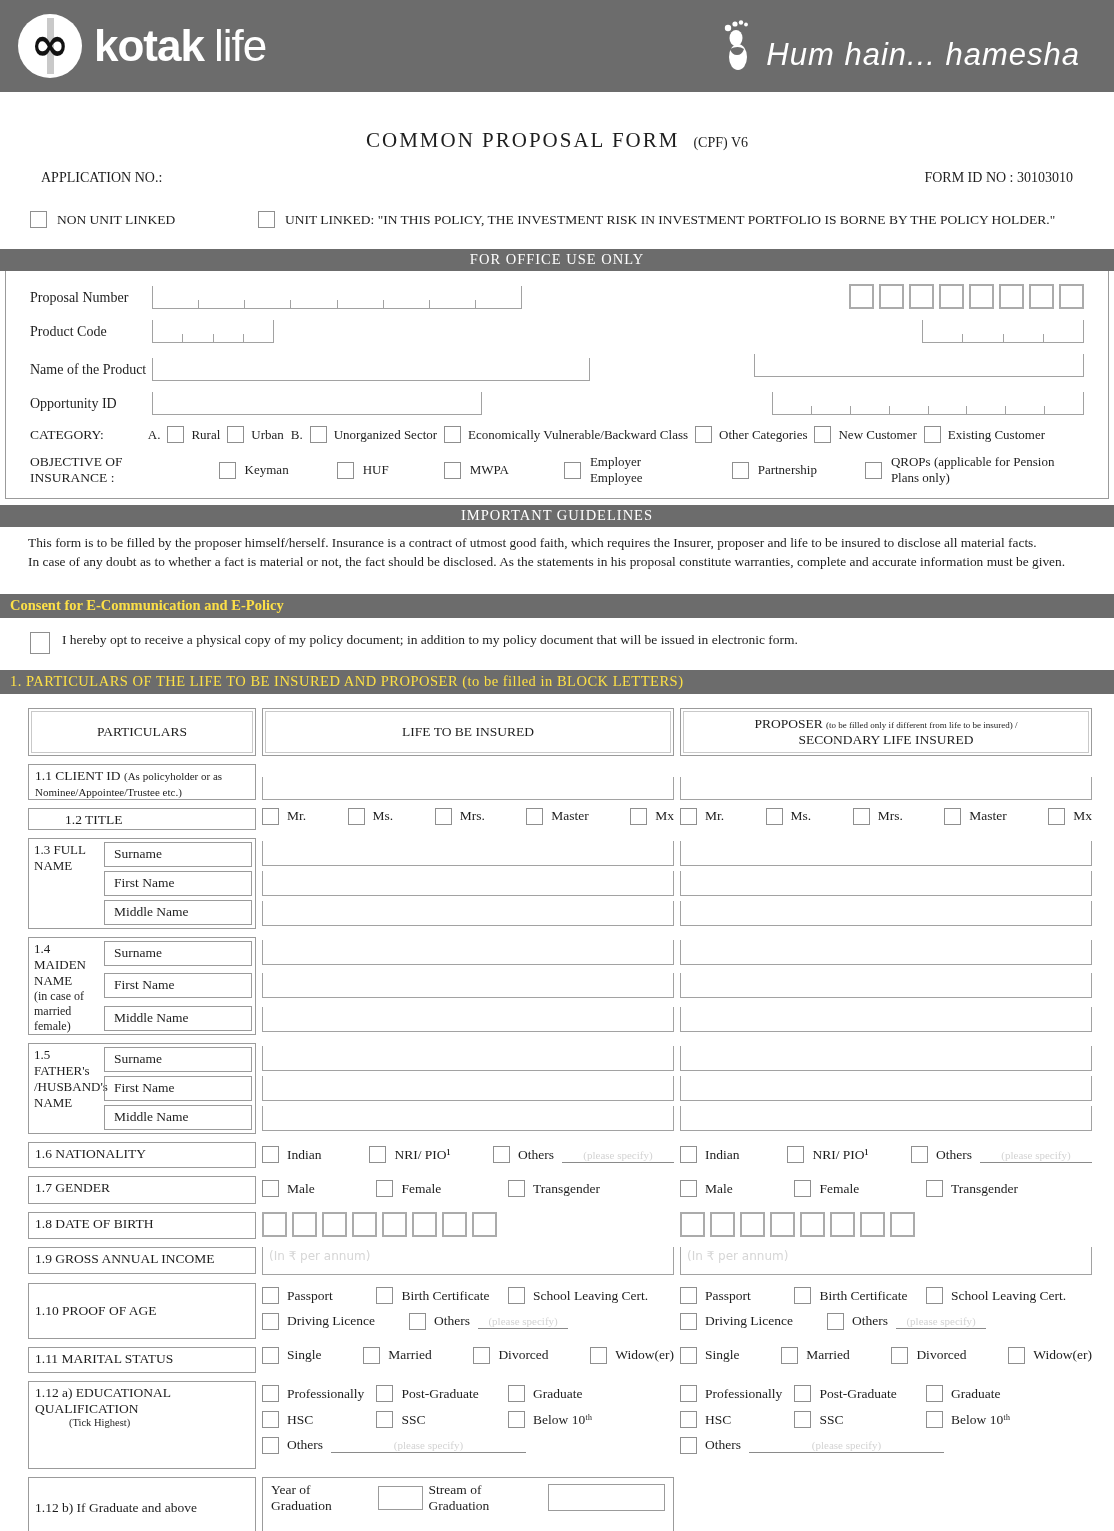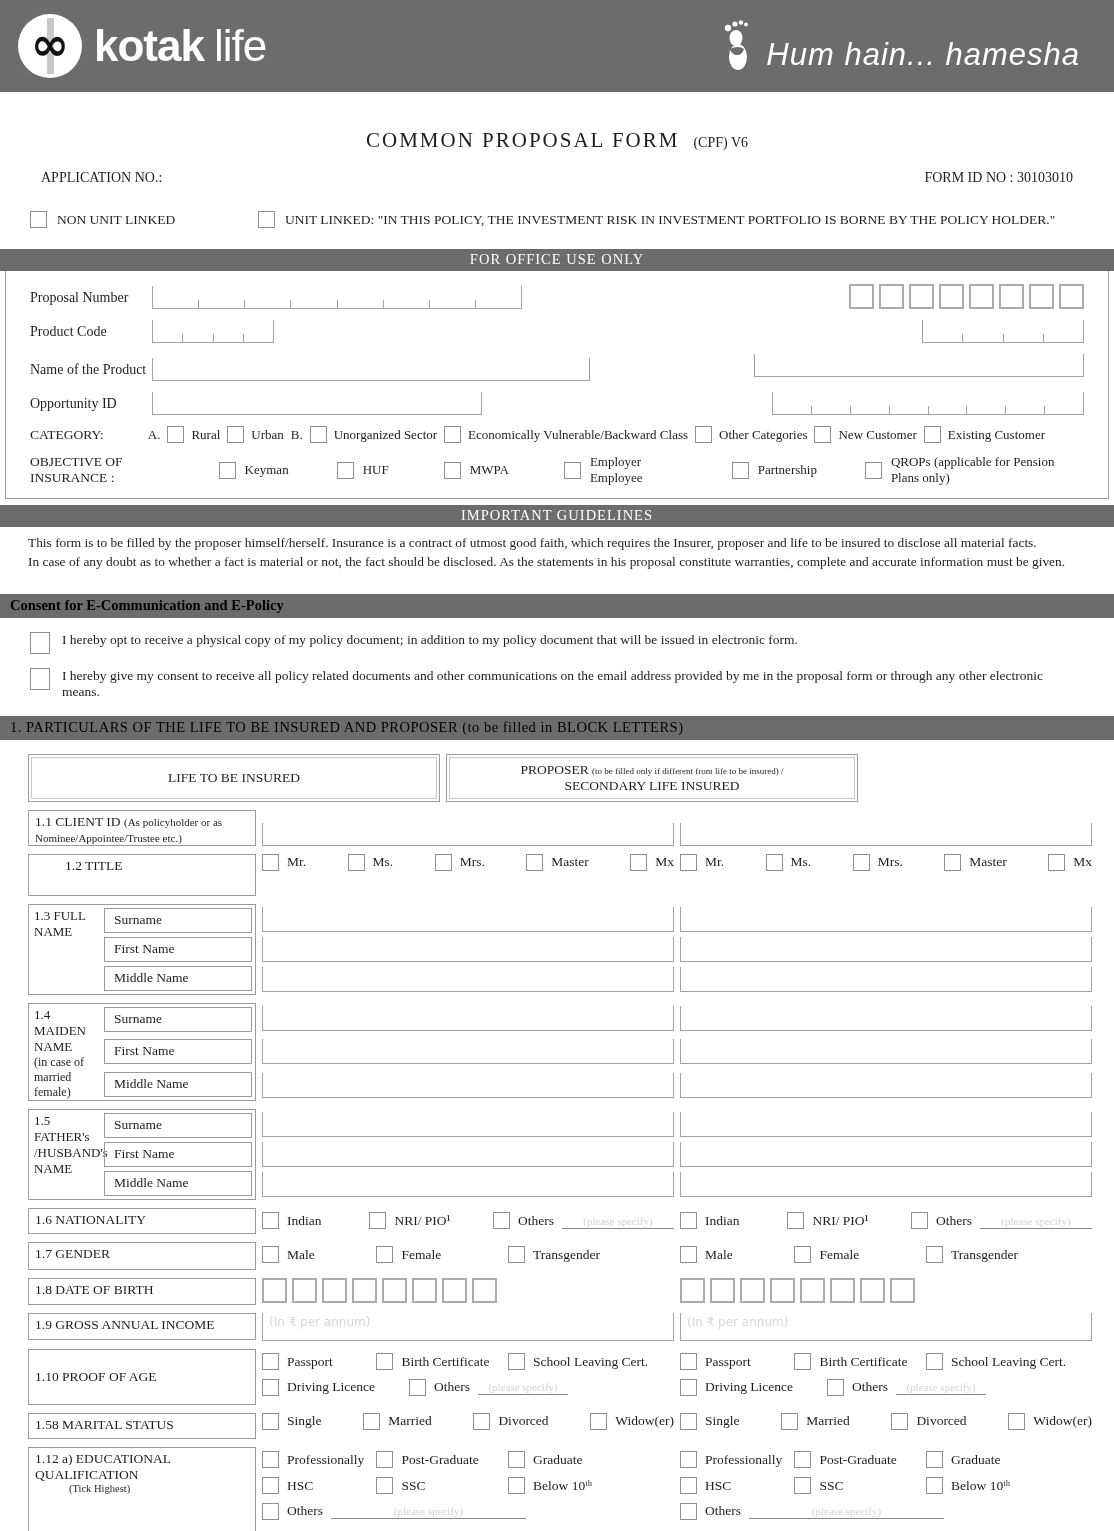--- a/index.html
+++ b/index.html
@@ -29,21 +29,21 @@
   .meta-row { display:flex; justify-content:space-between; padding:0 41px; margin-top:17px; font-size:14px; }
 
   .linkage { display:flex; align-items:flex-start; padding:0 30px; margin-top:25px; font-size:13.5px; gap:10px;}
   .linkage .item1 { width:218px; display:flex; gap:10px; align-items:center;}
   .linkage .item2 { display:flex; gap:10px; align-items:center; flex:1;}
 
   
   .cb { width:17px; height:17px; border:1px solid #8f8f8f; background:#fff; flex:0 0 auto; display:inline-block; }
   .band { background:#6c6c6c; color:#fff; text-align:center; font-size:14.5px;
           letter-spacing:1px; padding:2px 0 3px; margin-top:0; }
-  .bandL { background:#6c6c6c; color:#000000; text-align:left; font-weight:bold;
+  .bandL { background:#6c6c6c; color:#fde047; text-align:left; font-weight:bold;
            font-size:14.5px; padding:3px 0 4px 10px; }
   .binput { border:1px solid #a2a2a2; border-top:none; height:23px; position:relative; }
   .comb { display:flex; border:1px solid #a2a2a2; border-top:none; height:23px; align-items:flex-end; }
   .comb i { flex:1; height:8px; border-right:1px solid #a2a2a2; }
   .comb i:last-child { border-right:none; }
   .sq { width:25px; height:25px; border:2px solid #ababab; background:#fff; }
   .sqrow { display:flex; gap:5px; }
   .opt { display:inline-flex; align-items:center; gap:8px; font-size:13.5px; white-space:nowrap; }
   .uline { display:inline-block; border-bottom:1px solid #8a8a8a; min-width:112px; height:16px;
            color:#d3d3d3; font-size:11px; text-align:center; line-height:16px; }
@@ -259,30 +259,27 @@
   <div class="guide-text">
     <div>This form is to be filled by the proposer himself/herself. Insurance is a contract of utmost good faith, which requires the Insurer, proposer and life to be insured to disclose all material facts.</div>
     <div>In case of any doubt as to whether a fact is material or not, the fact should be disclosed. As the statements in his proposal constitute warranties, complete and accurate information must be given.</div>
   </div>
 
   <div class="bandL" style="margin-top:22px;">Consent for E-Communication and E-Policy</div>
   <div class="consent-item">
     <span class="cb"></span>
     <span>I hereby opt to receive a physical copy of my policy document; in addition to my policy document that will be issued in electronic form.</span>
   </div>
-  <div class="consent-item">
-    <span class="cb"></span>
-    <span>I hereby give my consent to receive all policy related documents and other communications on the email address provided by me in the proposal form or through any other electronic means.</span>
-  </div>
 
   <div class="bandL" style="margin-top:16px; font-weight:normal; letter-spacing:0.5px;">1. PARTICULARS OF THE LIFE TO BE INSURED AND PROPOSER (to be filled in BLOCK LETTERS)</div>
 
   <div class="tbl">
 
     <div class="trow">
+      <div class="lblbox hdrbox" style="width:228px;">PARTICULARS</div>
       <div class="colm hdrbox">LIFE TO BE INSURED</div>
       <div class="colr hdrbox">
         <div><span>PROPOSER</span> <span class="smallcap">(to be filled only if different from life to be insured) /</span></div>
         <div>SECONDARY LIFE INSURED</div>
       </div>
     </div>
 
     <div class="trow">
       <div class="lblbox" style="height:36px;">
         <span>1.1 CLIENT ID</span>
@@ -290,21 +287,21 @@
       </div>
       <div class="colm" style="display:flex; align-items:flex-end;">
           <div class="binput" style="width:100%;"></div>
         </div>
       <div class="colr" style="display:flex; align-items:flex-end;">
           <div class="binput" style="width:100%;"></div>
         </div>
     </div>
 
     <div class="trow">
-      <div class="lblbox" style="height:42px;padding-left:36px;">1.2 TITLE</div>
+      <div class="lblbox" style="height:22px;padding-left:36px;">1.2 TITLE</div>
       <div class="colm optrow">
         <span class="opt">
             <span class="cb"></span>
             <span>Mr.</span>
           </span>
         <span class="opt">
             <span class="cb"></span>
             <span>Ms.</span>
           </span>
         <span class="opt">
@@ -570,21 +567,21 @@
           <span class="opt" style="margin-left:26px;">
               <span class="cb"></span>
               <span>Others</span>
               <span class="uline" style="min-width:90px;">(please specify)</span>
             </span>
         </div>
       </div>
     </div>
 
     <div class="trow">
-      <div class="lblbox" style="height:26px;">1.58 MARITAL STATUS</div>
+      <div class="lblbox" style="height:26px;">1.11 MARITAL STATUS</div>
       <div class="colm optrow">
         <span class="opt">
             <span class="cb"></span>
             <span>Single</span>
           </span>
         <span class="opt">
             <span class="cb"></span>
             <span>Married</span>
           </span>
         <span class="opt">

